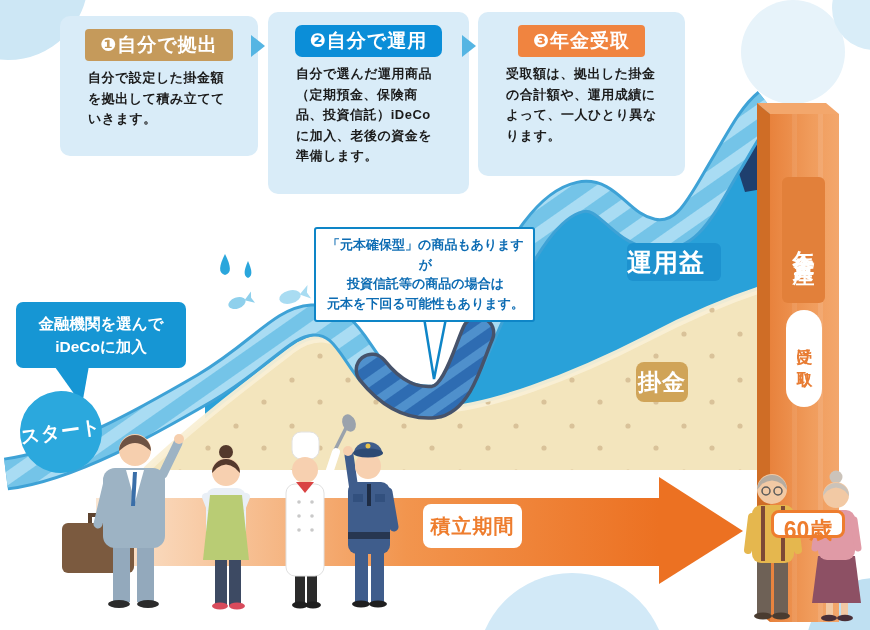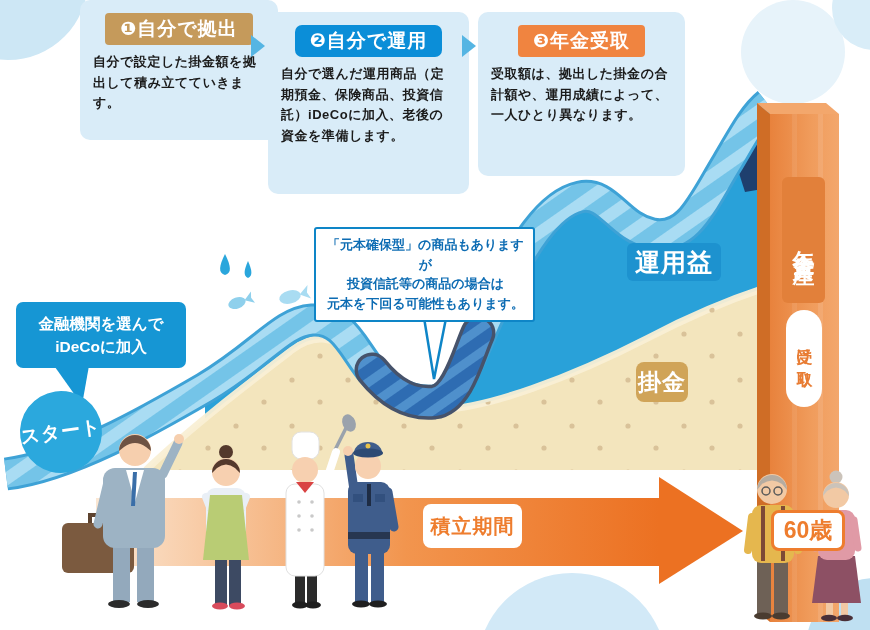--- a/index.html
+++ b/index.html
@@ -4,38 +4,38 @@
 <style>
   html,body{margin:0;padding:0;}
   #stage{position:relative;width:870px;height:630px;background:#ffffff;overflow:hidden;
          font-family:"Liberation Sans","DejaVu Sans",sans-serif;}
   #scene{position:absolute;left:0;top:0;z-index:1;}
   .ov{position:absolute;z-index:2;box-sizing:border-box;}
   .panel{background:#d9ecf8;border-radius:10px;text-align:center;}
   .step-header{display:inline-block;margin:13px auto 7px;padding:3px 15px;border-radius:4px;
                color:#fff;font-size:19px;font-weight:bold;letter-spacing:1px;white-space:nowrap;}
   .hd1{background:#c59a5b;} .hd2{background:#0b8ed8;border-radius:7px;} .hd3{background:#f08440;text-align:right;}
-  .step-body{padding:0 13px;font-size:13px;line-height:1.58;letter-spacing:0.04em;
+  .step-body{padding:0 28px;font-size:13px;line-height:1.58;letter-spacing:0.04em;
              color:#1b1b1b;text-align:left;font-weight:bold;}
   .step-arrow{width:0;height:0;border-top:11px solid transparent;border-bottom:11px solid transparent;
               border-left:14px solid #55b5e3;}
   .bubble{left:16px;top:302px;width:170px;height:66px;border-radius:7px;background:#1696d4;
           color:#fff;font-weight:bold;font-size:15.5px;text-align:center;padding-top:10px;line-height:1.5;}
   .start-circle{left:20px;top:391px;width:82px;height:82px;border-radius:50%;background:#2ba8dd;
           color:#fff;display:flex;align-items:center;justify-content:center;font-size:19px;
           font-weight:bold;transform:rotate(-8deg);letter-spacing:1px;}
   .callout{left:314px;top:227px;width:221px;background:#fff;border:2.5px solid #0e85c7;border-radius:3px;
           padding:6px 8px 7px 10px;font-size:13px;font-weight:bold;color:#0d6cb3;line-height:1.5;text-align:center;}
   .gains{left:627px;top:243px;width:94px;height:38px;background:#1d92cf;border-radius:6px;color:#fff;
-          font-size:25px;font-weight:bold;text-align:center;line-height:38px;letter-spacing:1px;}
+          font-size:25px;font-weight:bold;line-height:38px;letter-spacing:1px;}
   .kakekin{left:636px;top:362px;width:52px;height:40px;background:#d0a458;border-radius:8px;color:#fff;
           font-size:23px;font-weight:bold;text-align:center;line-height:40px;letter-spacing:1px;}
   .period{left:423px;top:504px;width:99px;height:44px;background:#fff;border-radius:8px;color:#ee7d2e;
           font-size:20px;font-weight:bold;text-align:center;line-height:44px;letter-spacing:1px;}
-  .age{left:771px;top:510px;width:74px;height:41px;background:#fff;border:3px solid #ee7d2e;border-radius:8px;
+  .age{left:771px;top:510px;width:74px;height:28px;background:#fff;border:3px solid #ee7d2e;border-radius:8px;
           color:#ee7d2e;font-size:23px;font-weight:bold;text-align:center;line-height:35px;z-index:3;}
   .pension-asset{left:782px;top:177px;width:43px;height:126px;background:#e2803a;border-radius:6px;
           writing-mode:vertical-rl;color:#fff;font-size:22px;font-weight:bold;letter-spacing:4px;
           display:flex;align-items:center;justify-content:center;}
   .receive{left:786px;top:310px;width:36px;height:97px;background:#fff;border-radius:18px;
           writing-mode:vertical-rl;color:#e87c33;font-size:16px;font-weight:bold;letter-spacing:2px;
           display:flex;align-items:center;justify-content:center;}
 </style>
 </head>
 <body>
@@ -226,21 +226,21 @@
     <line x1="854" y1="520" x2="858" y2="548" stroke="#e09aa6" stroke-width="7" stroke-linecap="round"></line>
     <circle cx="836" cy="495" r="13" fill="#f2c9a4"></circle>
     <path d="M823,496 a13,13 0 0 1 26,0 l-4,-5 q-9,-7 -18,0 Z" fill="#cbc3ba"></path>
   </g>
 
   <polygon points="50,360 90,360 82,405" fill="#1696d4"></polygon>
 
   <path d="M420,293 L434,379 L451,293" fill="#ffffff" stroke="#0e85c7" stroke-width="2.5"></path>
 </svg>
 
-<div class="ov panel" style="left:60px;top:0;width:198px;height:140px;margin-left:20px;">
+<div class="ov panel" style="left:60px;top:16px;width:198px;height:140px;">
   <div class="step-header hd1"><span>❶</span><span>自分で拠出</span></div>
   <div class="step-body">自分で設定した掛金額を拠出して積み立てていきます。</div>
 </div>
 <div class="ov step-arrow" style="left:251px;top:35px;"></div>
 
 <div class="ov panel" style="left:268px;top:12px;width:201px;height:182px;">
   <div class="step-header hd2"><span>❷</span><span>自分で運用</span></div>
   <div class="step-body">自分で選んだ運用商品（定期預金、保険商品、投資信託）iDeCoに加入、老後の資金を準備します。</div>
 </div>
 <div class="ov step-arrow" style="left:462px;top:35px;"></div>

